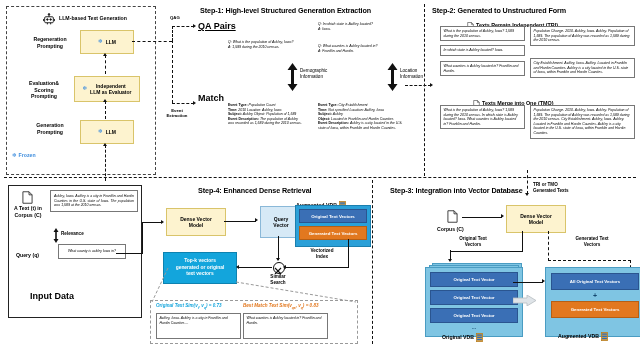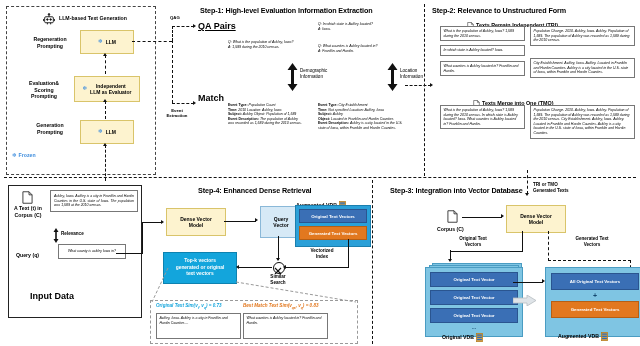--- a/index.html
+++ b/index.html
@@ -100,21 +100,21 @@
 <div class="dln" style="left:172px;top:26px;width:22px;"></div>
 <div class="dlnv" style="left:172px;top:26px;height:15px;"></div>
 <div class="ar-r" style="left:193px;top:23.5px;"></div>
 <div class="dln" style="left:172px;top:103px;width:22px;"></div>
 <div class="ar-r" style="left:193px;top:100.5px;"></div>
 
 <div class="abs" style="left:170px;top:15px;font-size:4.3px;font-weight:bold;">QAG</div>
 <div class="abs" style="left:160px;top:108px;font-size:4.3px;font-weight:bold;text-align:center;white-space:pre-line;width:34px;">Event
 Extraction</div>
 
-<div class="abs ttl" style="left:200px;top:6px;">Step-1: High-level Evaluation Information Extraction</div>
+<div class="abs ttl" style="left:200px;top:6px;">Step-1: High-level Structured Generation Extraction</div>
 
 <div class="abs" style="left:198px;top:21px;font-size:9px;font-weight:bold;text-decoration:underline;">QA Pairs</div>
 
 <div class="abs tiny" style="left:228px;top:40px;width:76px;">
   <div><b></b><span>Q: What is the population of Ackley, Iowa?</span></div>
   <div><span>A: 1,589 during the 2010 census.</span></div>
 </div>
 
 <div class="abs tiny" style="left:318px;top:22px;width:86px;">
   <div>Q: In which state is Ackley located?</div>
@@ -159,21 +159,21 @@
   <div class="tinyn"><b>Event Description:</b> <i>Ackley is a city located in the U.S.</i></div>
   <div class="tinyn"><i>state of Iowa, within Franklin and Hardin Counties.</i></div>
 </div>
 
 <div class="dlnv" style="left:424px;top:4px;height:172px;"></div>
 <div class="dln" style="left:4px;top:177px;width:632px;"></div>
 
 <div class="dln" style="left:405px;top:85px;width:26px;"></div>
 <div class="ar-r" style="left:430px;top:82.5px;"></div>
 
-<div class="abs ttl" style="left:432px;top:6px;">Step-2: Relevance to Unstructured Form</div>
+<div class="abs ttl" style="left:432px;top:6px;">Step-2: Generated to Unstructured Form</div>
 
 <div class="abs" style="left:467px;top:16px;display:flex;align-items:center;">
   <span>
     <svg width="7" height="8" viewBox="0 0 14 17">
         <path d="M1 1h8l4 4v11H1z" fill="#fff" stroke="#333" stroke-width="1.2"></path>
         <path d="M9 1v4h4" fill="none" stroke="#333" stroke-width="1.2"></path>
       </svg>
   </span>
   <span class="lblb" style="margin-left:2px;font-size:5.4px;">Texts Remain Independent (TRI)</span>
 </div>

